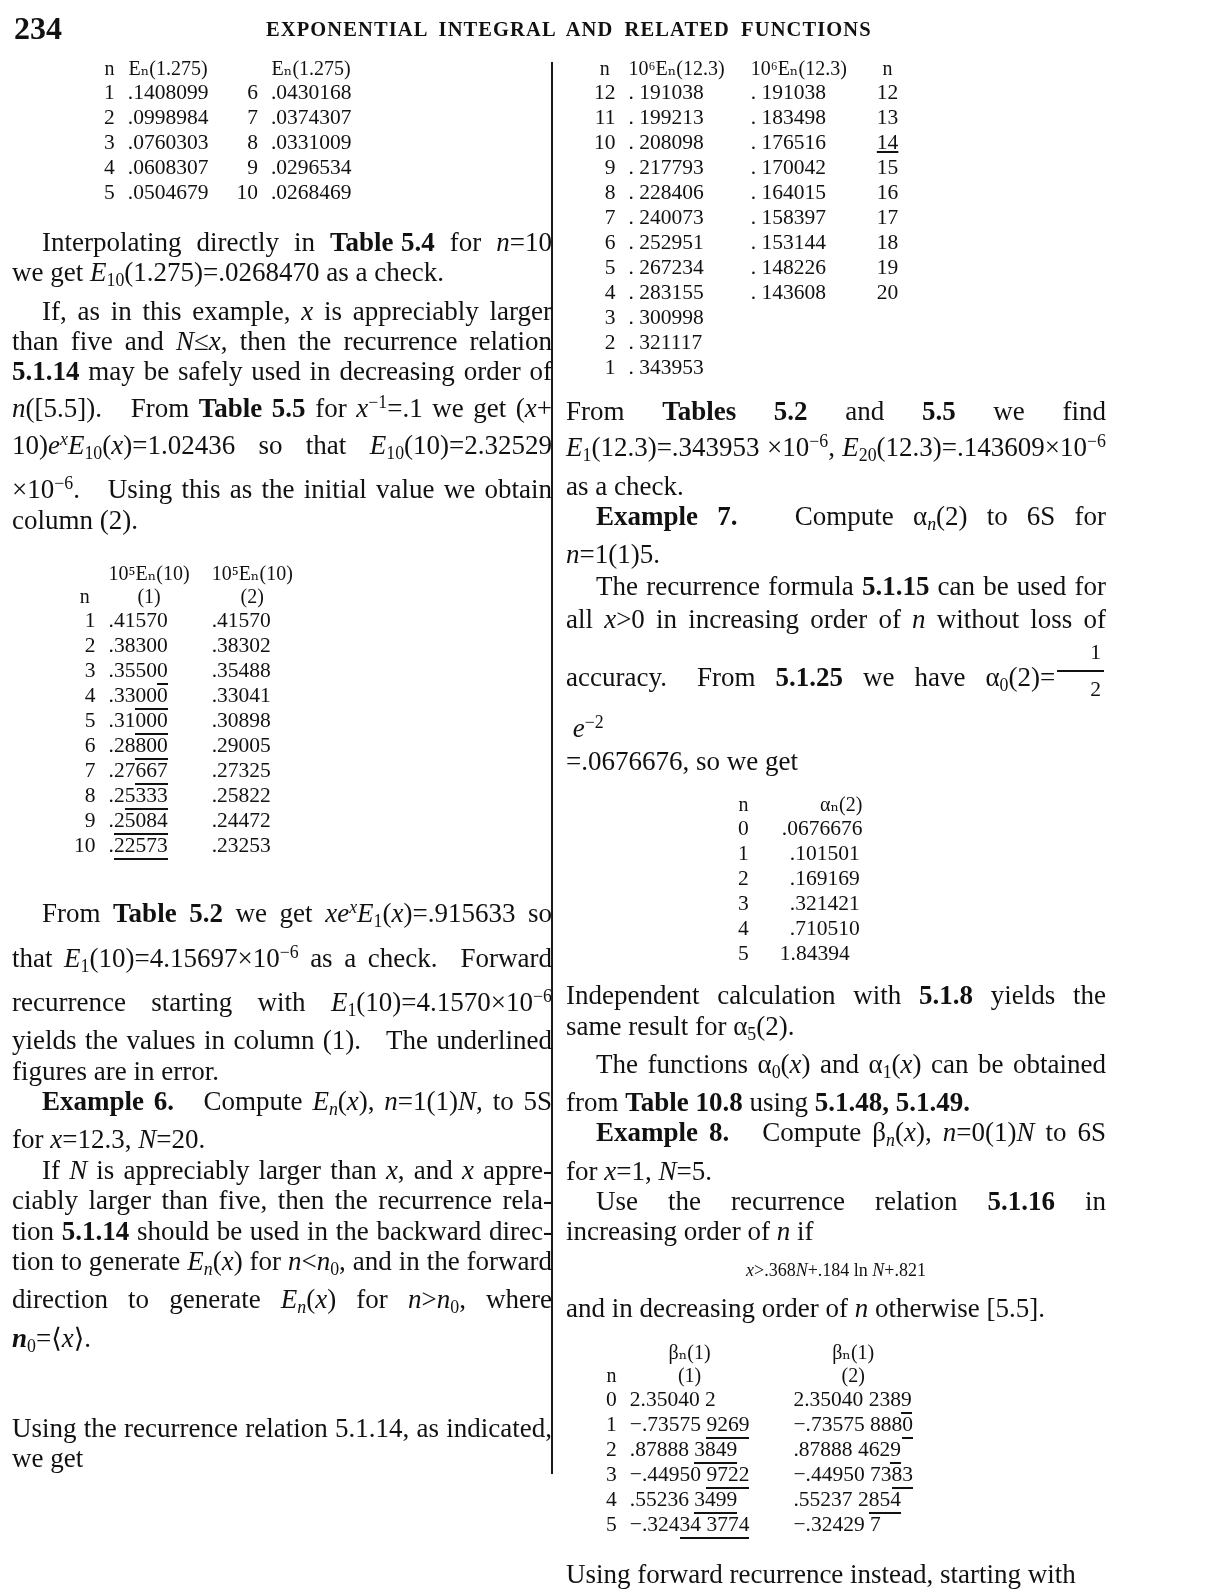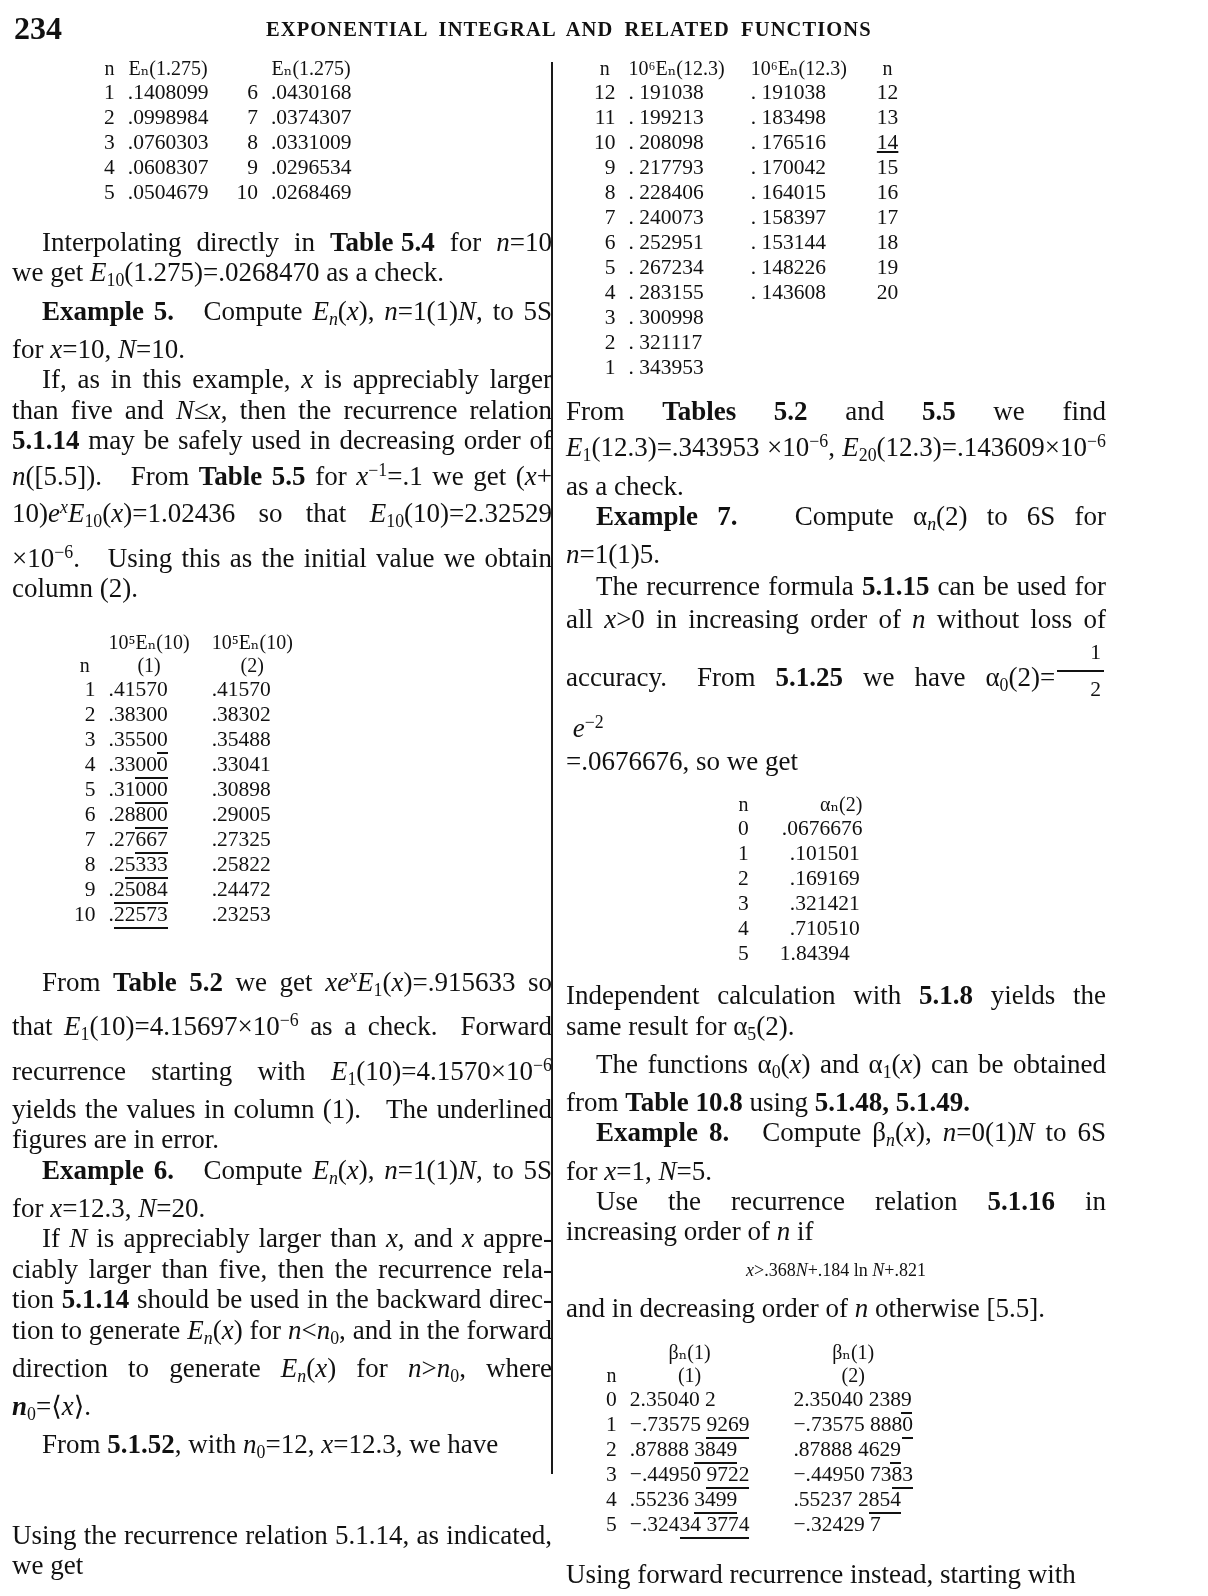--- a/index.html
+++ b/index.html
@@ -199,26 +199,20 @@
     </tbody>
       </table>
 
     <div style="height:22px;"></div>
 
     <p class="t">
       Interpolating&nbsp; directly&nbsp; in&nbsp; <b>Table 5.4</b>&nbsp; for&nbsp; <span class="mi">n</span>=10
       we get <span class="mi">E</span><sub class="up">10</sub>(1.275)=.0268470 as a check.
     </p>
 
-    <p class="t">
-      <b>Example 5.</b>&nbsp;&nbsp;
-      Compute <span class="mi">E</span><sub>n</sub>(<span class="mi">x</span>),
-      <span class="mi">n</span>=1(1)<span class="mi">N</span>, to 5S
-      for <span class="mi">x</span>=10, <span class="mi">N</span>=10.
-    </p>
 
     <p class="t">
       If, as in this example, <span class="mi">x</span> is appreciably larger
       than five and <span class="mi">N</span>≤<span class="mi">x</span>, then the recurrence relation
       <b>5.1.14</b> may be safely used in decreasing order of
       <span class="mi">n</span>([5.5]).&nbsp;&nbsp; From <b>Table 5.5</b> for
       <span class="mi">x</span><sup>−1</sup>=.1 we get
       (<span class="mi">x</span>+ 10)<span class="mi">e</span><sup><span class="mi">x</span></sup><span class="mi">E</span><sub class="up">10</sub>(<span class="mi">x</span>)=1.02436
       so that <span class="mi">E</span><sub class="up">10</sub>(10)=2.32529
       ×10<sup>−6</sup>.&nbsp;&nbsp; Using this as the initial value we obtain
@@ -311,23 +305,20 @@
 
     <p class="t">
       If <span class="mi">N</span> is appreciably larger than <span class="mi">x</span>, and <span class="mi">x</span> appre-
       ciably larger than five, then the recurrence rela-
       tion <b>5.1.14</b> should be used in the backward direc-
       tion to generate <span class="mi">E</span><sub>n</sub>(<span class="mi">x</span>) for <span class="mi">n</span>&lt;<span class="mi">n</span><sub class="up">0</sub>, and in the forward
       direction&nbsp; to&nbsp; generate&nbsp; <span class="mi">E</span><sub>n</sub>(<span class="mi">x</span>)&nbsp; for&nbsp; <span class="mi">n</span>&gt;<span class="mi">n</span><sub class="up">0</sub>,&nbsp; where
       <span class="mi mb">n</span><sub class="up">0</sub>=⟨<span class="mi">x</span>⟩.
     </p>
 
-    <p class="t">
-      From <b>5.1.52</b>, with <span class="mi">n</span><sub class="up">0</sub>=12, <span class="mi">x</span>=12.3, we have
-    </p>
 
     <div style="height:30px;"></div>
 
 
     <div style="height:22px;"></div>
 
     <p class="t noind">Using the recurrence relation 5.1.14, as indicated, we get</p>
   </div>
 
   <div class="col col-right">

